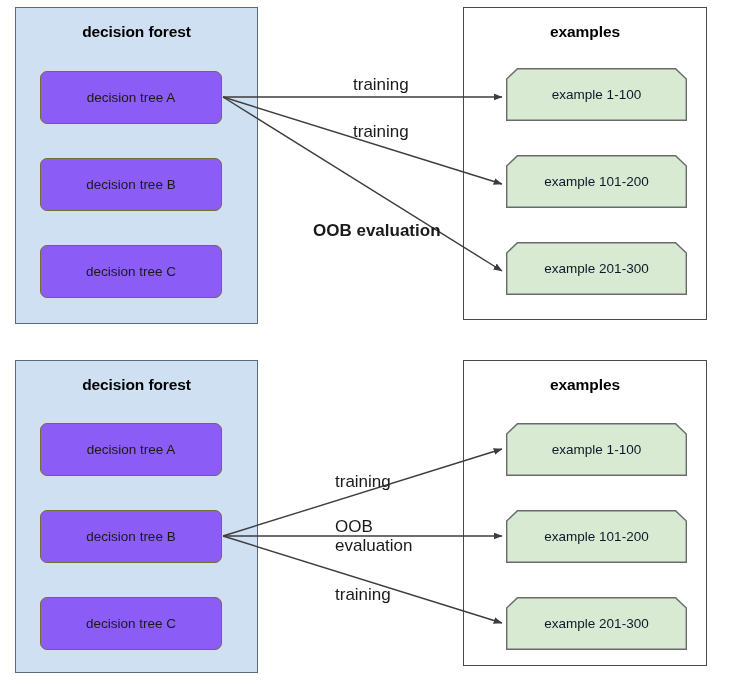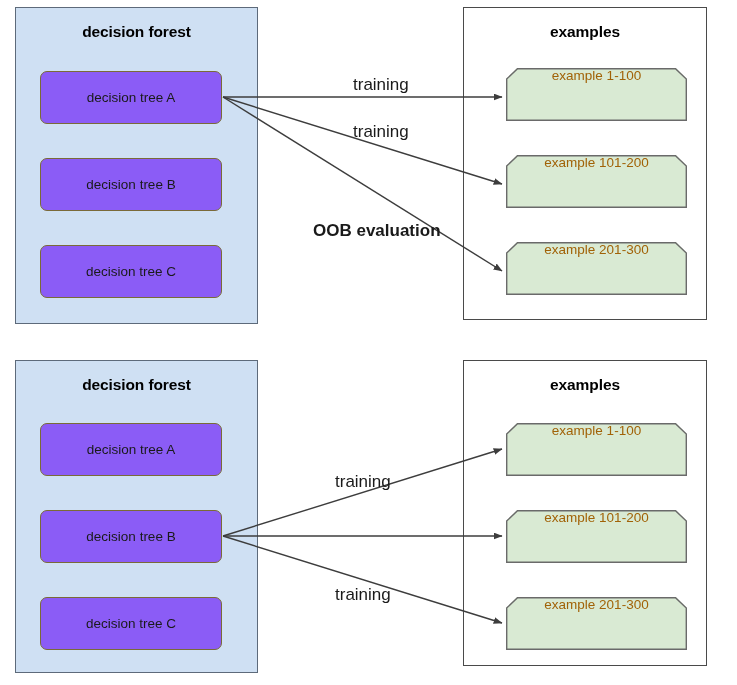--- a/index.html
+++ b/index.html
@@ -60,23 +60,24 @@
     font-size: 13.5px;
     color: #1a1a1a;
   }
 
   
   .example-box {
     position: absolute;
     box-sizing: border-box;
     background: #d9ead3;
     display: flex;
+    align-items: center;
     justify-content: center;
     font-size: 13.5px;
-    color: #a16207;
+    color: #0f172a;
     clip-path: polygon(0px 11px, 11px 0px, calc(100% - 11px) 0px, 100% 11px, 100% 100%, 0px 100%);
   }
 
   
   .edge-label {
     position: absolute;
     font-size: 17px;
     color: #1a1a1a;
     white-space: nowrap;
     line-height: 1.12;
@@ -185,14 +186,18 @@
     <path d="M506.7,89 L517.5,78.7 L675.5,78.7 L686.3,89 L686.3,130.3 L506.7,130.3 Z" fill="none" stroke="#6a6a6a" stroke-width="1.4"></path>
     <path d="M506.7,176 L517.5,165.7 L675.5,165.7 L686.3,176 L686.3,217.3 L506.7,217.3 Z" fill="none" stroke="#6a6a6a" stroke-width="1.4"></path>
     <path d="M506.7,263 L517.5,252.7 L675.5,252.7 L686.3,263 L686.3,304.3 L506.7,304.3 Z" fill="none" stroke="#6a6a6a" stroke-width="1.4"></path>
 
     <line x1="223" y1="191" x2="502" y2="104" stroke="#3d3d3d" stroke-width="1.4" marker-end="url(#ah-bot)"></line>
     <line x1="223" y1="191" x2="502" y2="191" stroke="#3d3d3d" stroke-width="1.4" marker-end="url(#ah-bot)"></line>
     <line x1="223" y1="191" x2="502" y2="278" stroke="#3d3d3d" stroke-width="1.4" marker-end="url(#ah-bot)"></line>
   </svg>
 
   <div class="edge-label" style="left:335px; top:127px;">training</div>
+  <div class="edge-label two-line" style="left:335px; top:172px; width:110px;">
+    <div>OOB</div>
+    <div>evaluation</div>
+  </div>
   <div class="edge-label" style="left:335px; top:240px;">training</div>
 </div>
 
 </body></html>

